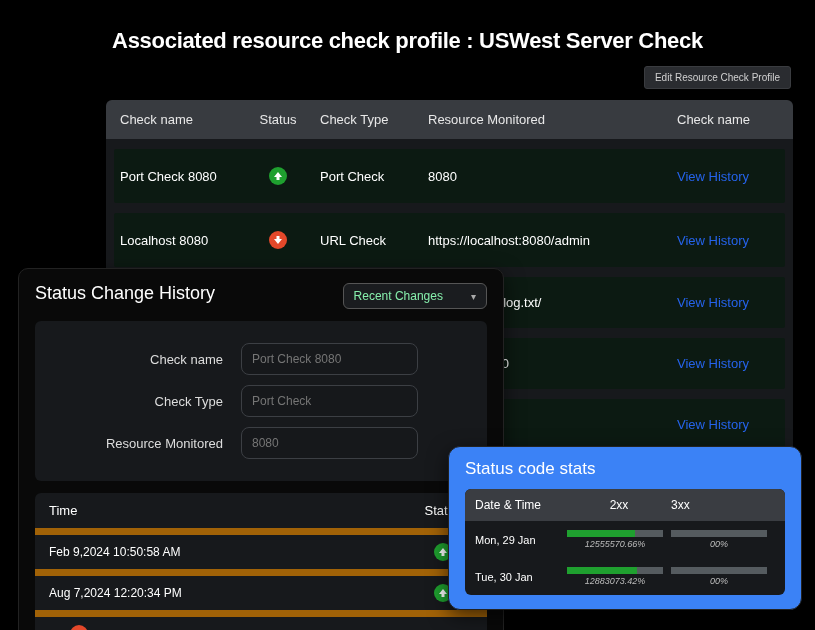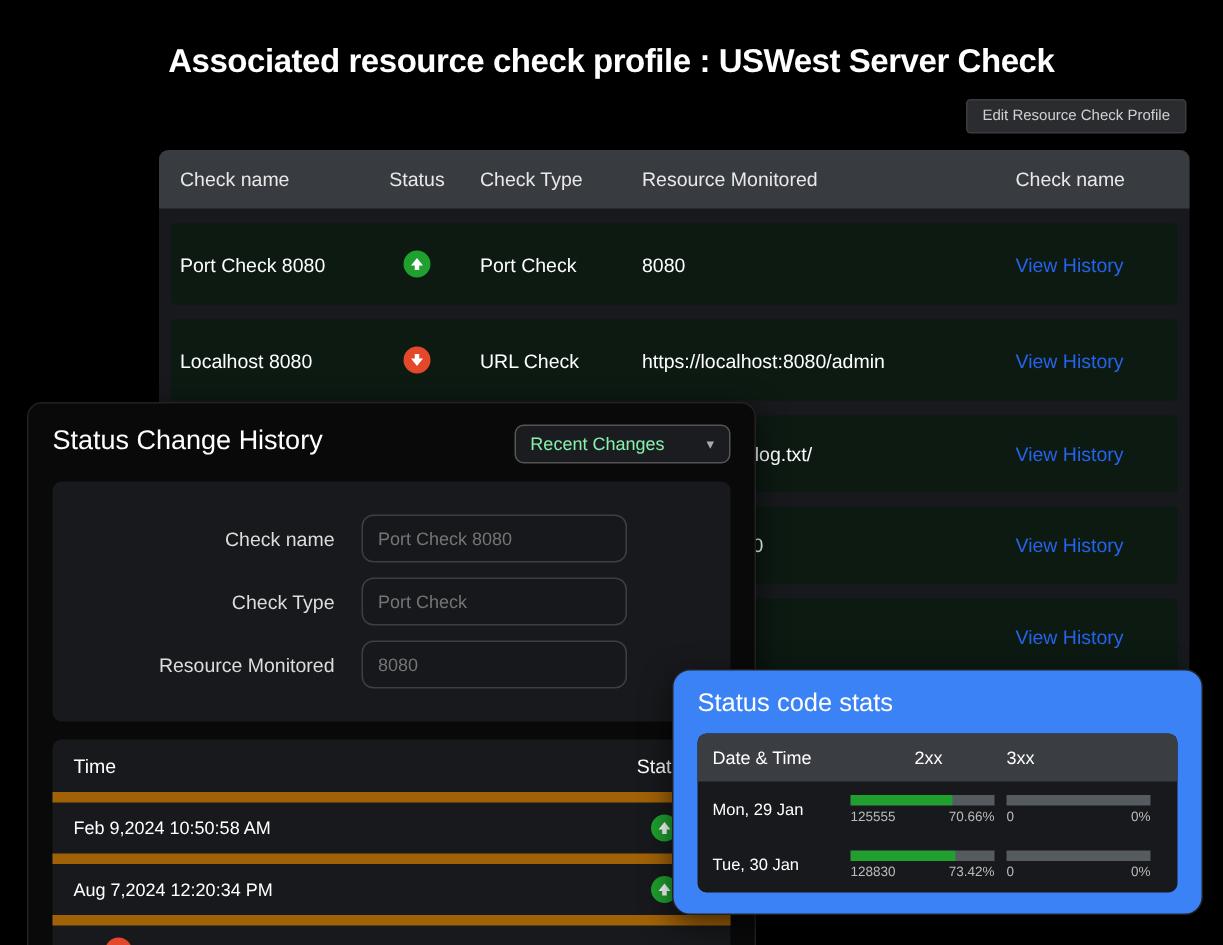--- a/index.html
+++ b/index.html
@@ -198,23 +198,24 @@
     }
     .bar-track {
       height: 7px;
       background: #555b5f;
       position: relative;
       overflow: hidden;
     }
     .bar-fill { height: 100%; background: #1fa02f; }
     .bar-labels {
       display: flex;
-      justify-content: space-between;
+      justify-content: center;
       font-size: 9px;
       color: #bbb;
+      font-style: italic;
     }
   </style>
 </head>
 <body>
 
 <h1 class="page-title">Associated resource check profile : USWest Server Check</h1>
 <div class="edit-btn-row">
   <button class="edit-btn">Edit Resource Check Profile</button>
 </div>
 

